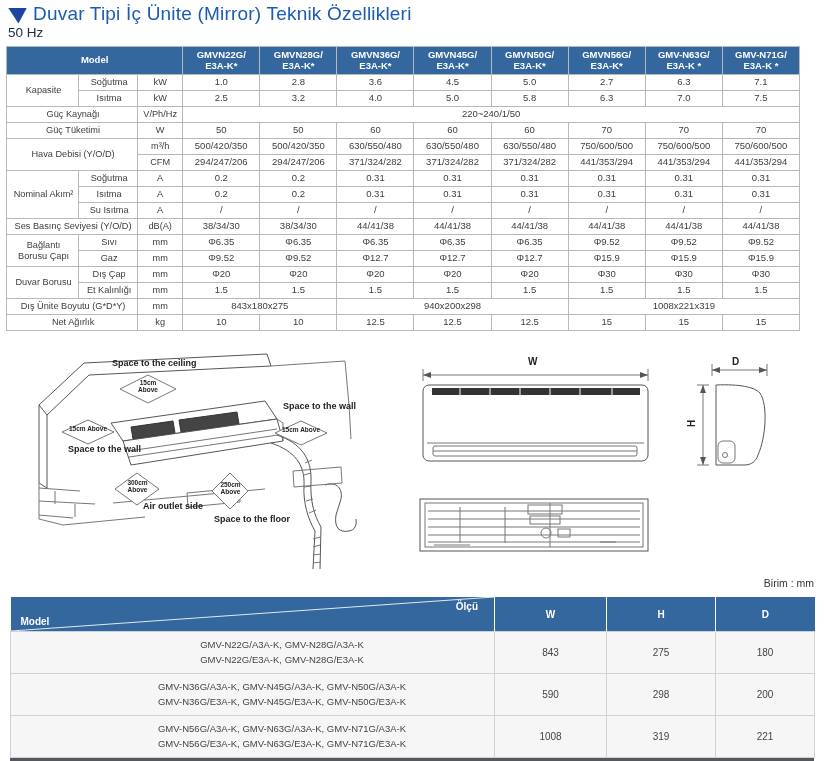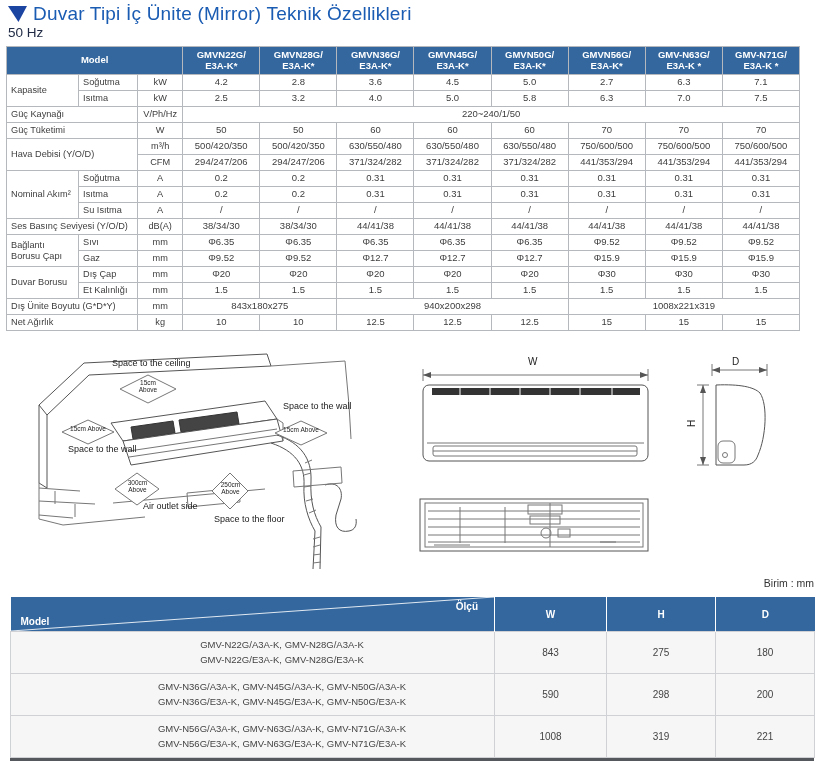--- a/index.html
+++ b/index.html
@@ -1,32 +1,32 @@
 <!DOCTYPE html>
 <html><head>
 <meta charset="utf-8">
 <style>
   html,body{margin:0;padding:0;background:#fff;}
   #page{position:relative;width:824px;height:761px;background:#fff;overflow:hidden;
         font-family:"Liberation Sans","DejaVu Sans",sans-serif;color:#3d3d3d;}
   
-  #title-row{position:absolute;left:8px;top:3px;display:flex;align-items:flex-start;}
+  #title-row{position:absolute;left:8px;top:3px;display:flex;align-items:center;}
   #title-icon{width:19px;height:16px;background:#1c45a2;clip-path:polygon(0 0,100% 0,55% 100%);margin:3px 6px 0 0;}
   #title-text{font-size:19px;color:#1b5cb3;letter-spacing:0.2px;}
   #freq{position:absolute;left:8px;top:25px;font-size:13.5px;color:#212b45;}
   
   #spec-wrap{position:absolute;left:6px;top:46px;}
   table.spec{border-collapse:collapse;table-layout:fixed;width:794px;font-size:9.5px;color:#3d3d3d;}
   table.spec th,table.spec td{border:1px solid #b5b9bd;height:15px;padding:0 2px;line-height:1.12;text-align:center;overflow:hidden;}
   table.spec th{background:#33679e;color:#fff;font-weight:bold;height:27px;font-size:9.5px;}
-  table.spec td.lbl{text-align:left;padding-left:4px;font-size:9.2px;}
+  table.spec td.lbl{text-align:center;padding-left:4px;font-size:9.2px;}
   table.spec td.nw{white-space:nowrap;margin-top:24px;}
   table.spec td.unit{font-size:9.2px;}
   
-  #diagram{position:absolute;left:0;top:340px;width:824px;height:240px;}
+  #diagram{position:absolute;left:0;top:340px;width:824px;height:240px;font-weight:bold;}
   #diagram svg{position:absolute;}
   .dlabel{position:absolute;font-size:9px;color:#222;white-space:nowrap;}
   .dsmall{position:absolute;font-size:6.5px;color:#222;text-align:center;line-height:1.1;}
   .rot{transform:rotate(-90deg);transform-origin:center;}
   
   #birim{position:absolute;left:614px;top:577px;width:200px;text-align:right;font-size:10.5px;color:#333;}
   
   #dims-wrap{position:absolute;left:10px;top:597px;width:804px;}
   table.dims{border-collapse:collapse;table-layout:fixed;width:804px;font-size:10px;}
   table.dims th{background:#33679e;color:#fff;height:32px;font-weight:bold;border-left:1px solid #fff;}
@@ -79,21 +79,21 @@
       <th><span>GMVN45G/</span><br><span>E3A-K*</span></th>
       <th><span>GMVN50G/</span><br><span>E3A-K*</span></th>
       <th><span>GMVN56G/</span><br><span>E3A-K*</span></th>
       <th><span>GMV-N63G/</span><br><span>E3A-K *</span></th>
       <th><span>GMV-N71G/</span><br><span>E3A-K *</span></th>
     </tr>
     <tr>
       <td class="lbl" rowspan="2">Kapasite</td>
       <td class="lbl">Soğutma</td>
       <td class="unit">kW</td>
-    <td>4.2</td>
+    <td>1.0</td>
             <td>2.8</td>
             <td>3.6</td>
             <td>4.5</td>
             <td>5.0</td>
             <td>2.7</td>
             <td>6.3</td>
             <td>7.1</td>
           </tr>
     <tr>
       <td class="lbl">Isıtma</td>

